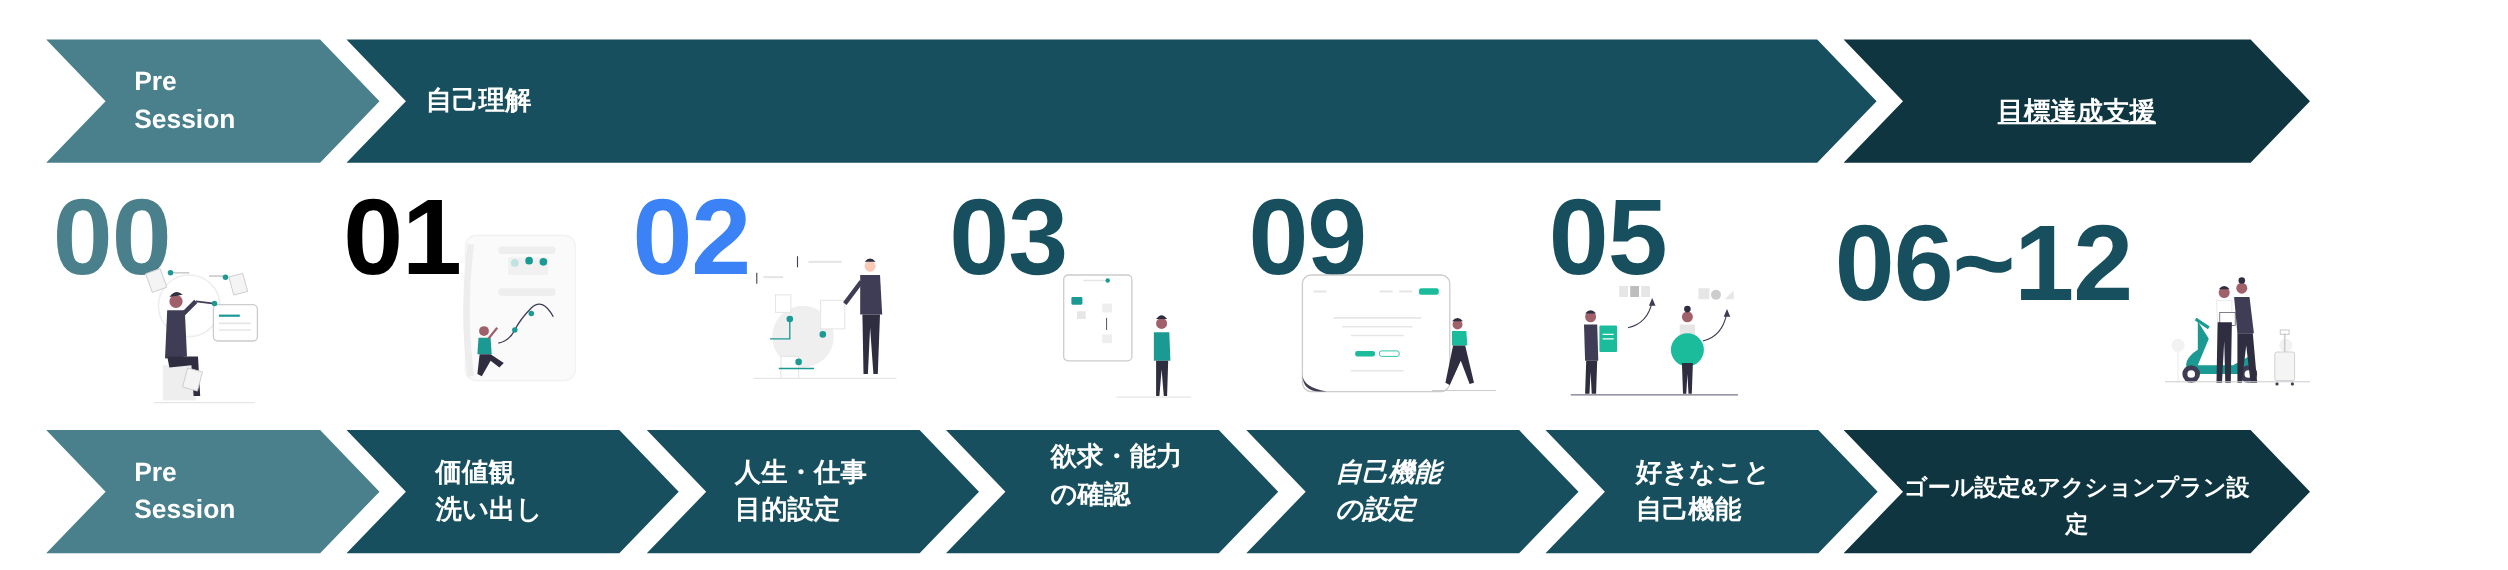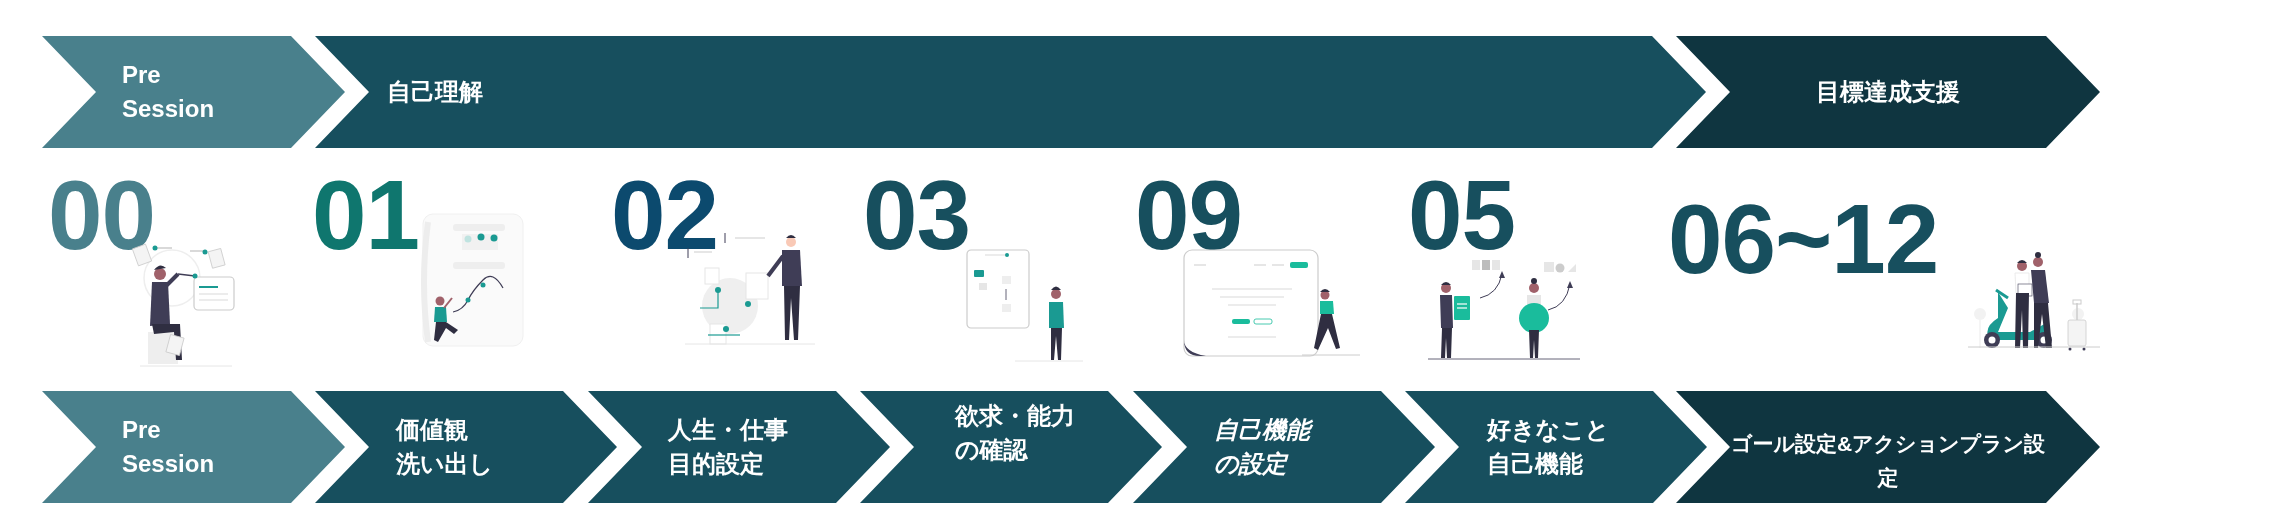--- a/index.html
+++ b/index.html
@@ -28,25 +28,25 @@
   <polygon fill="#174f5e" points="588,391 836,391 890,447 836,503 588,503 642,447"></polygon>
   <polygon fill="#174f5e" points="860,391 1108,391 1162,447 1108,503 860,503 914,447"></polygon>
   <polygon fill="#174f5e" points="1133,391 1381,391 1435,447 1381,503 1133,503 1187,447"></polygon>
   <polygon fill="#174f5e" points="1405,391 1653,391 1707,447 1653,503 1405,503 1459,447"></polygon>
   <polygon fill="#0f3540" points="1676,391 2046,391 2100,447 2046,503 1676,503 1730,447"></polygon>
 </svg>
 
 <div class="label" style="left:122px; top:36px; height:112px; width:180px;">Pre
 Session</div>
 <div class="label" style="left:387px; top:36px; height:112px; width:300px;">自己理解</div>
-<div class="label center" style="left:1730px; top:36px; height:112px; width:316px;">目標達成支援</div>
+<div class="label center" style="left:1730px; top:46px; height:112px; width:316px;text-decoration:underline;">目標達成支援</div>
 
 <div class="num" style="left:48px; top:166px; color:#49808c;">00</div>
-<div class="num" style="left:312px; top:166px; color:#0f766e;">01</div>
-<div class="num" style="left:575px; top:166px; color:#0c4a6e;margin-left:36px;">02</div>
+<div class="num" style="left:312px; top:166px; color:#000000;">01</div>
+<div class="num" style="left:575px; top:166px; color:#3b82f6;">02</div>
 <div class="num" style="left:863px; top:166px; color:#174f5e;">03</div>
 <div class="num" style="left:1135px; top:166px; color:#174f5e;">09</div>
 <div class="num" style="left:1408px; top:166px; color:#174f5e;">05</div>
 <div class="num" style="left:1668px; top:166px; color:#174f5e;margin-top:24px;">06~12</div>
 
 <svg class="illus" style="left:130px; top:240px;" width="120" height="130" viewBox="0 0 120 130">
   <circle cx="42" cy="38" r="28" fill="none" stroke="#eeeeee" stroke-width="1.5"></circle>
   <rect x="5" y="6" width="14" height="18" fill="#f4f4f4" stroke="#cccccc" stroke-width="0.8" transform="rotate(-20 12 15)"></rect>
   <line x1="25" y1="8" x2="42" y2="8" stroke="#cccccc" stroke-width="1.5"></line>
   <circle cx="25" cy="8" r="2.5" fill="#1a9a92"></circle>

